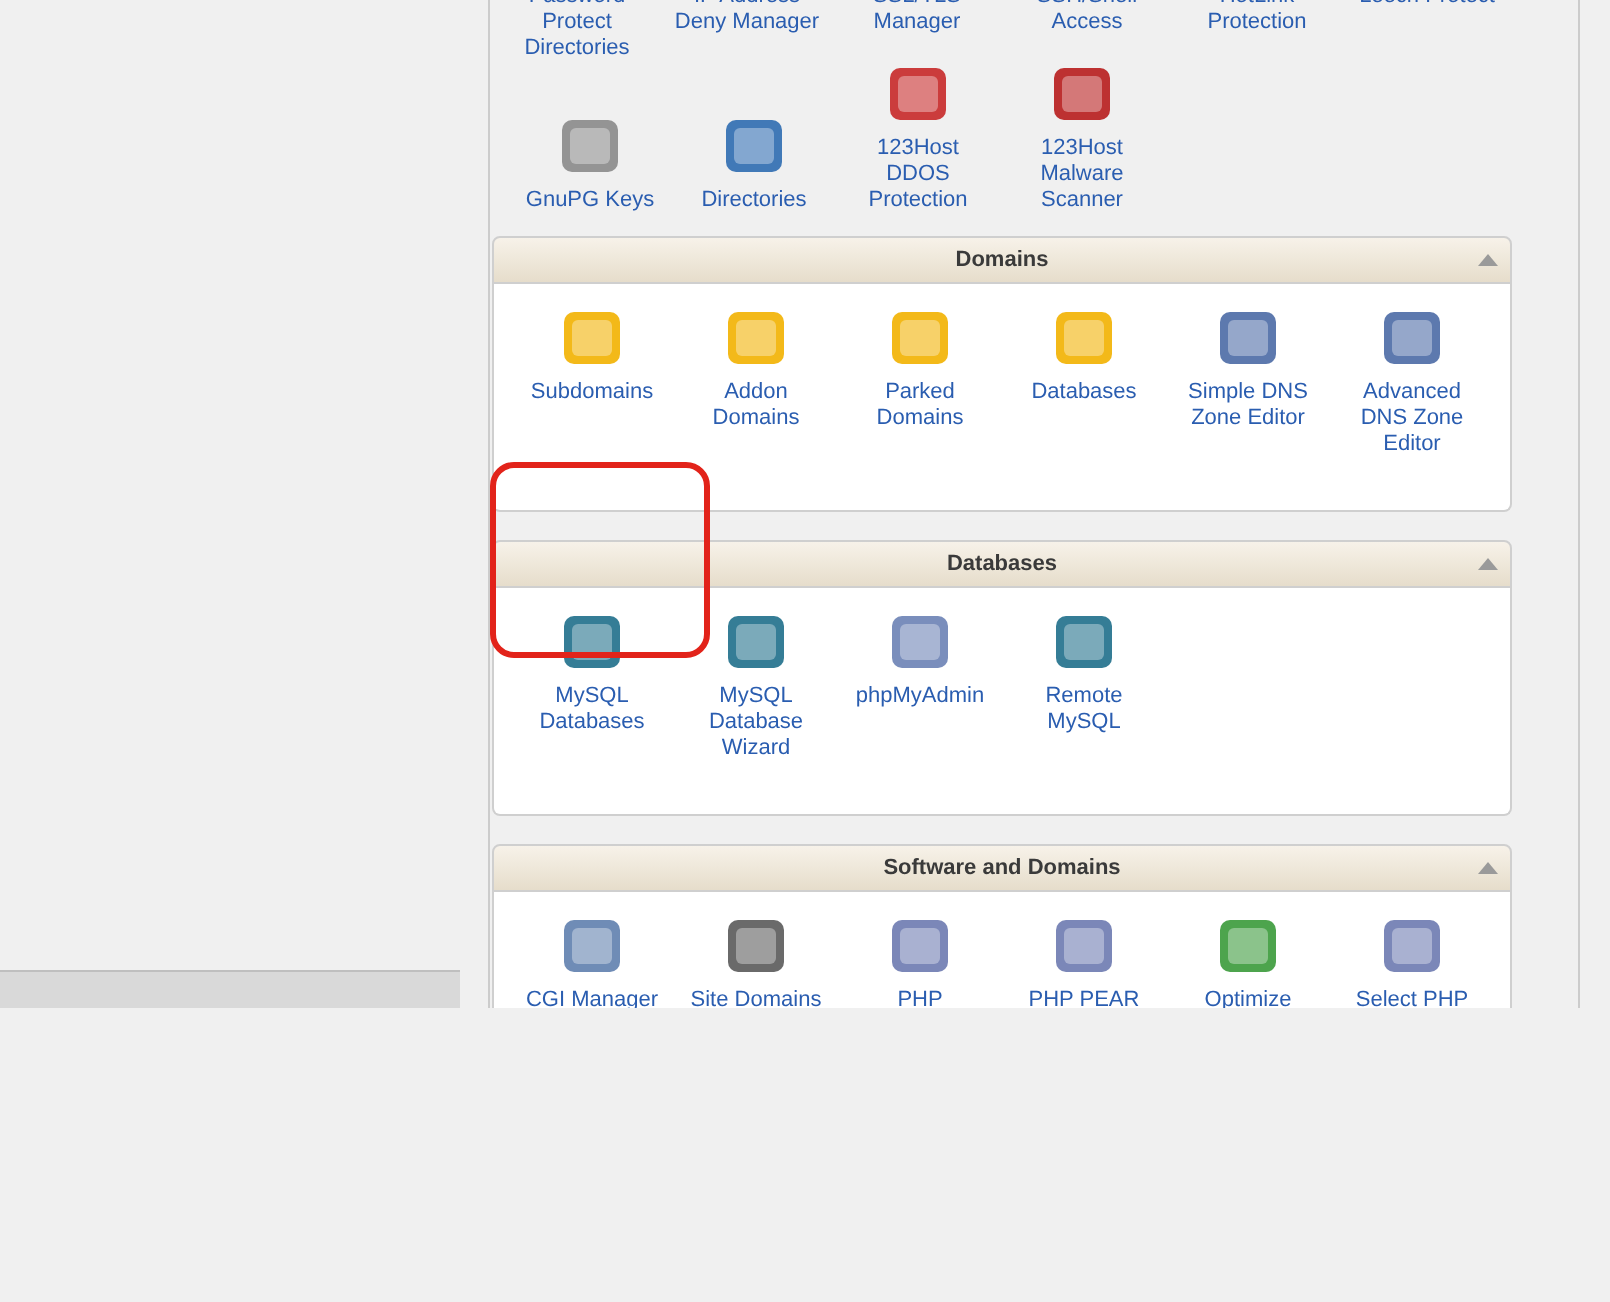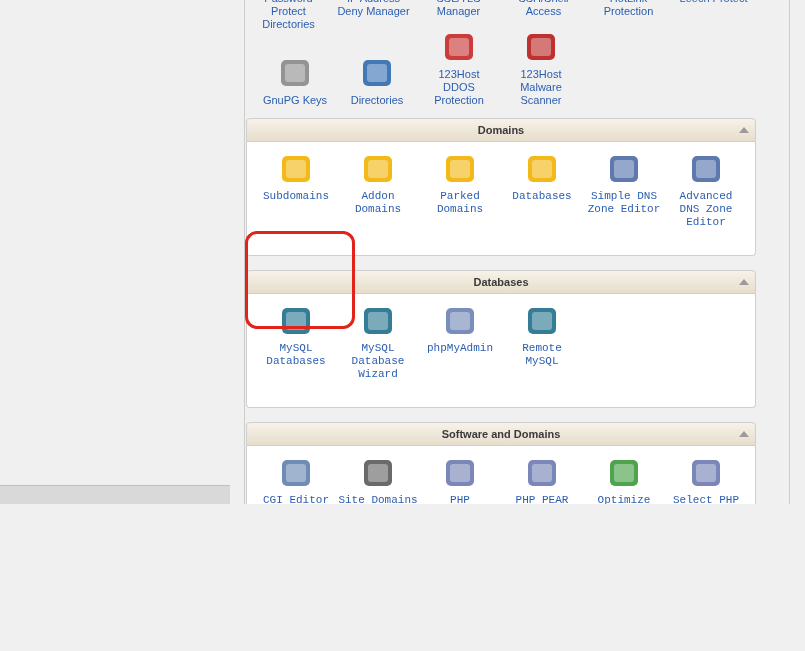--- a/index.html
+++ b/index.html
@@ -40,21 +40,20 @@
     width:0;height:0;border-left:5px solid transparent;border-right:5px solid transparent;border-bottom:6px solid #9a9a9a;
   }
   .section-body{
     border:1px solid var(--panel-border);
     border-top:none;
     padding:10px 8px 12px 8px;
     background:var(--page-bg);
     display:flex;flex-wrap:wrap;align-content:flex-start;
     border-radius:0 0 4px 4px;
     min-height:60px;
-    font-family:Liberation Mono, monospace;
   }
   .item{
     width:82px;text-align:center;margin:0 0 14px 0;
     display:flex;flex-direction:column;align-items:center;
     cursor:pointer;
   }
   .item .iconwrap{width:40px;height:34px;display:flex;align-items:center;justify-content:center;margin-bottom:4px;}
   .item .label{color:var(--link);line-height:13px;word-wrap:break-word;max-width:80px;}
 
   .highlight-box{
@@ -250,21 +249,21 @@
           <span class="collapse-icon"></span>
         </div>
         <div class="section-body">
           <div class="item">
             <div class="iconwrap">
               <svg width="32" height="30" viewBox="0 0 32 30">
                 <rect x="2" y="2" width="28" height="26" rx="5" fill="#5f7fae" opacity="0.9"></rect>
                 <rect x="6" y="6" width="20" height="18" rx="3" fill="#fff" opacity="0.35"></rect>
               </svg>
             </div>
-            <span class="label">CGI Editor</span>
+            <span class="label">CGI Manager</span>
           </div>
           <div class="item">
             <div class="iconwrap">
               <svg width="32" height="30" viewBox="0 0 32 30">
                 <rect x="2" y="2" width="28" height="26" rx="5" fill="#5a5a5a" opacity="0.9"></rect>
                 <rect x="6" y="6" width="20" height="18" rx="3" fill="#fff" opacity="0.35"></rect>
               </svg>
             </div>
             <span class="label">Site Domains</span>
           </div>

